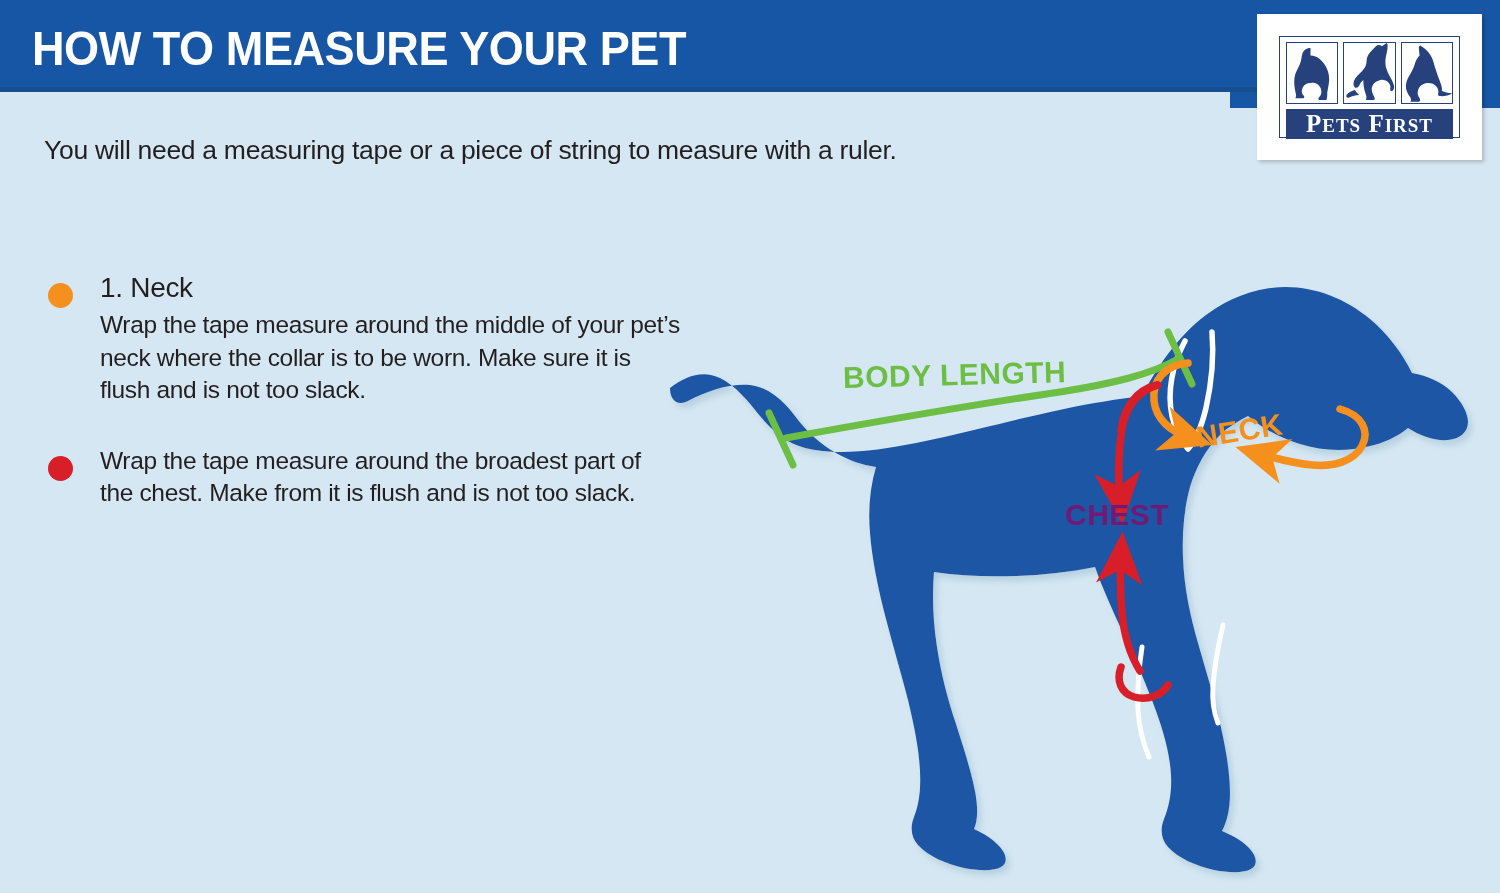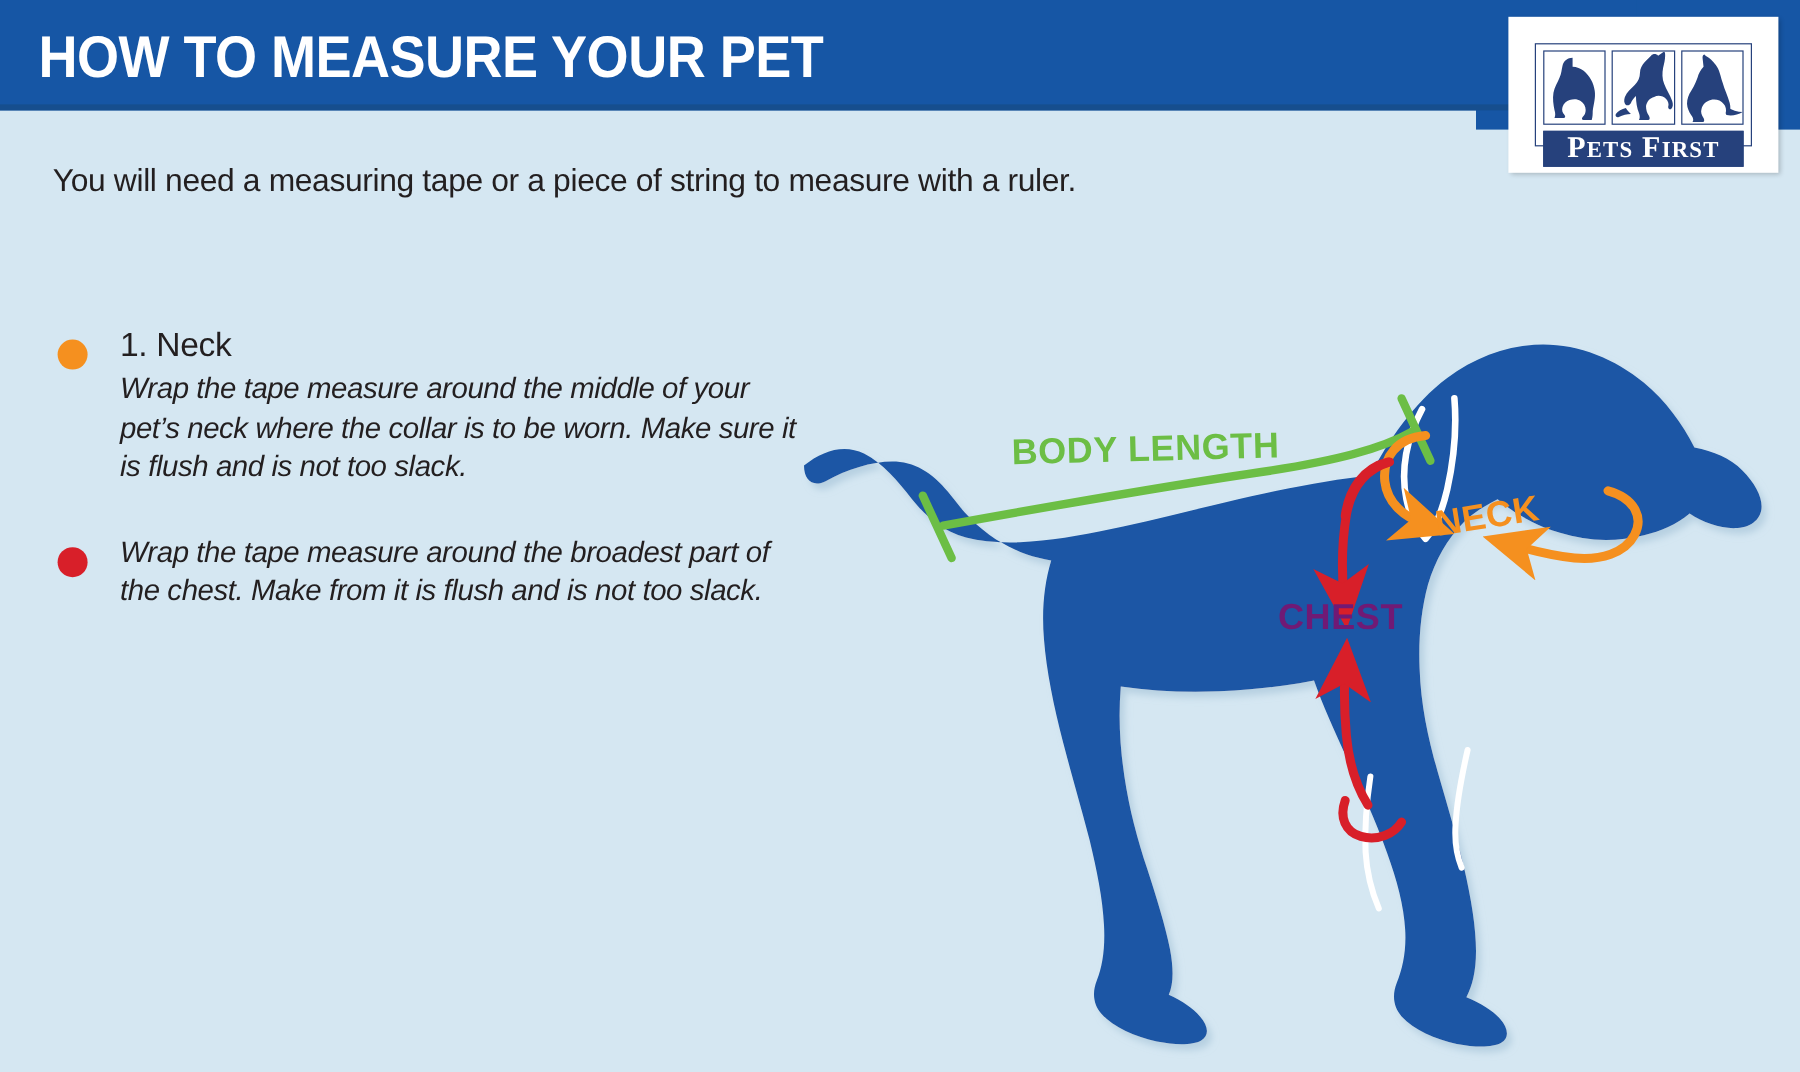--- a/index.html
+++ b/index.html
@@ -27,21 +27,21 @@
     color:#ffffff;
     font-family:"Liberation Sans", sans-serif;
     transform:scaleX(0.92);
     transform-origin:left center;
     white-space:nowrap;
   }
 
   
   .logo-box{
     position:absolute; right:18px; top:14px;
-    width:225px; height:130px;
+    width:225px; height:146px;
     background:#ffffff;
     padding:22px;
     box-shadow:2px 2px 4px rgba(0,0,0,.22);
   }
   .logo-inner{
     width:100%; height:100%;
     border:1px solid #26417c;
     padding:5px 6px 5px 6px;
     display:flex; flex-direction:column;
   }
@@ -86,21 +86,20 @@
   .step-title{
     font-size:28px; font-weight:normal; color:#231f20;
     letter-spacing:-0.3px; margin-bottom:5px;
     font-family:"Liberation Sans", sans-serif;
   }
   .step-body{
     font-size:24.5px; line-height:1.33; color:#231f20;
     letter-spacing:-0.35px;
     font-family:"Liberation Sans", sans-serif;
     max-width:580px;
-    font-style:italic;
   }
 
   
   .diagram{
     position:absolute; left:640px; top:215px;
     width:860px; height:678px;
   }
   .diagram svg{ display:block; width:100%; height:100%; }
 
   .lbl{

